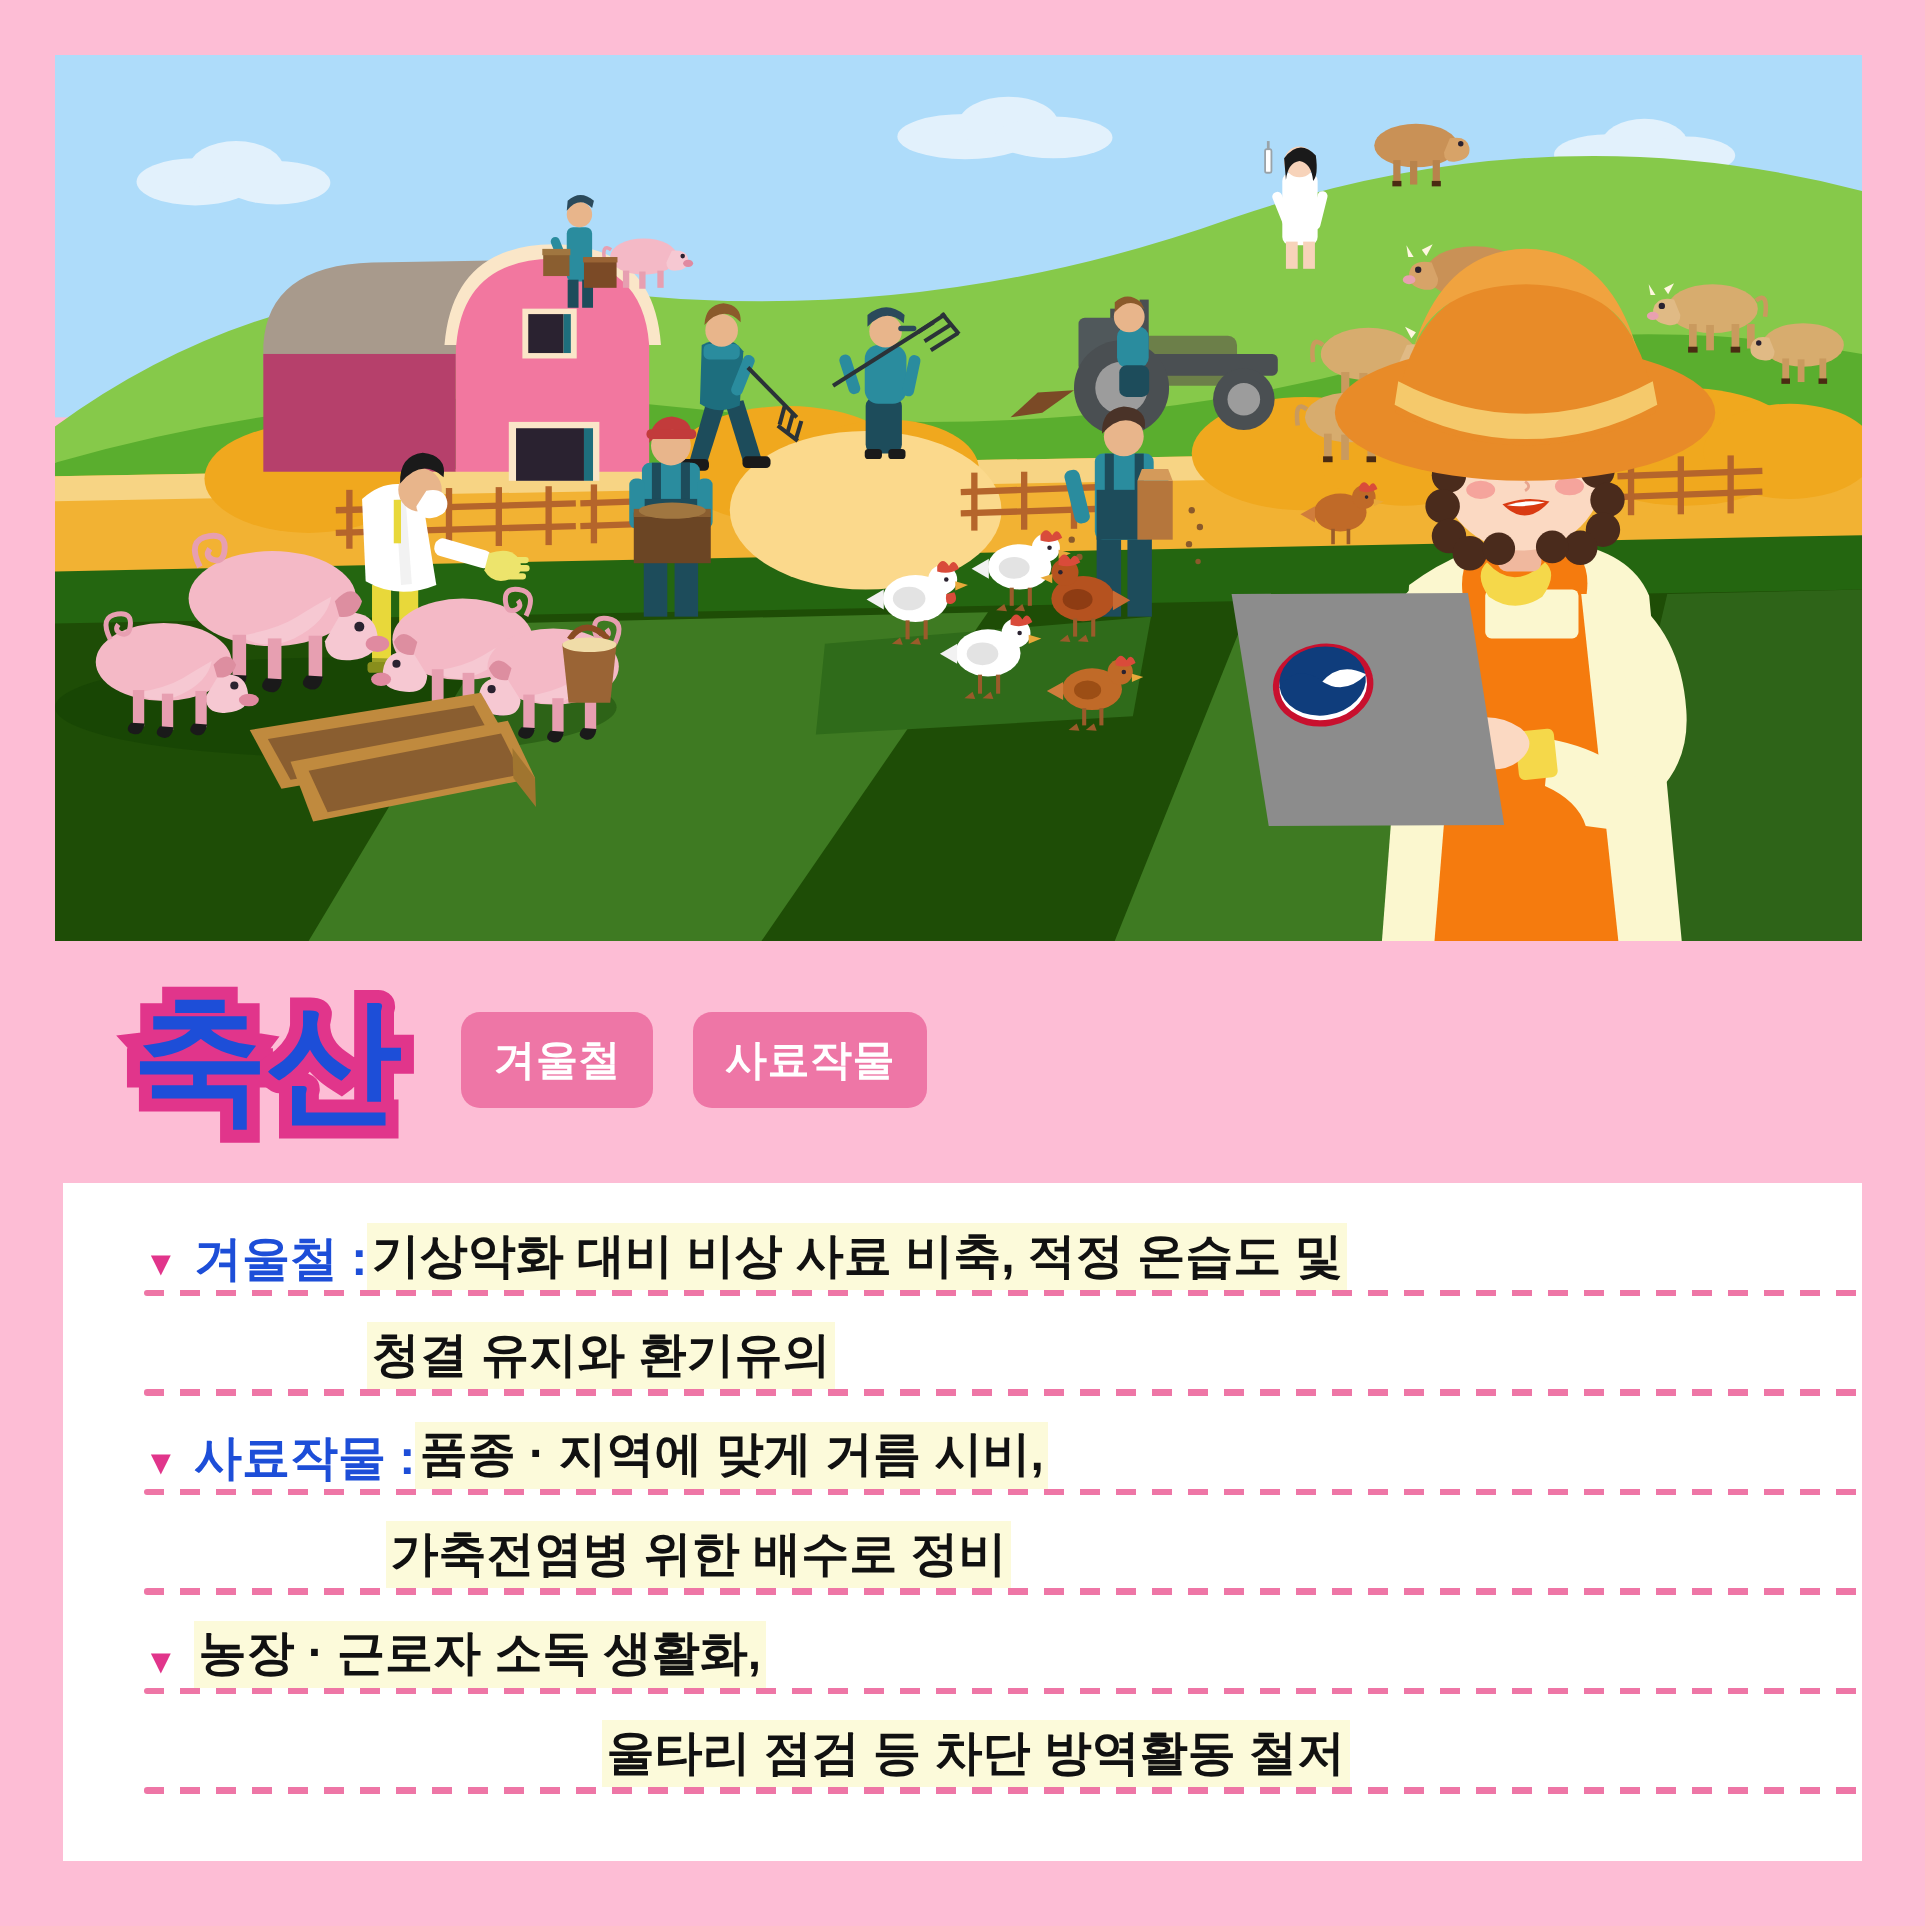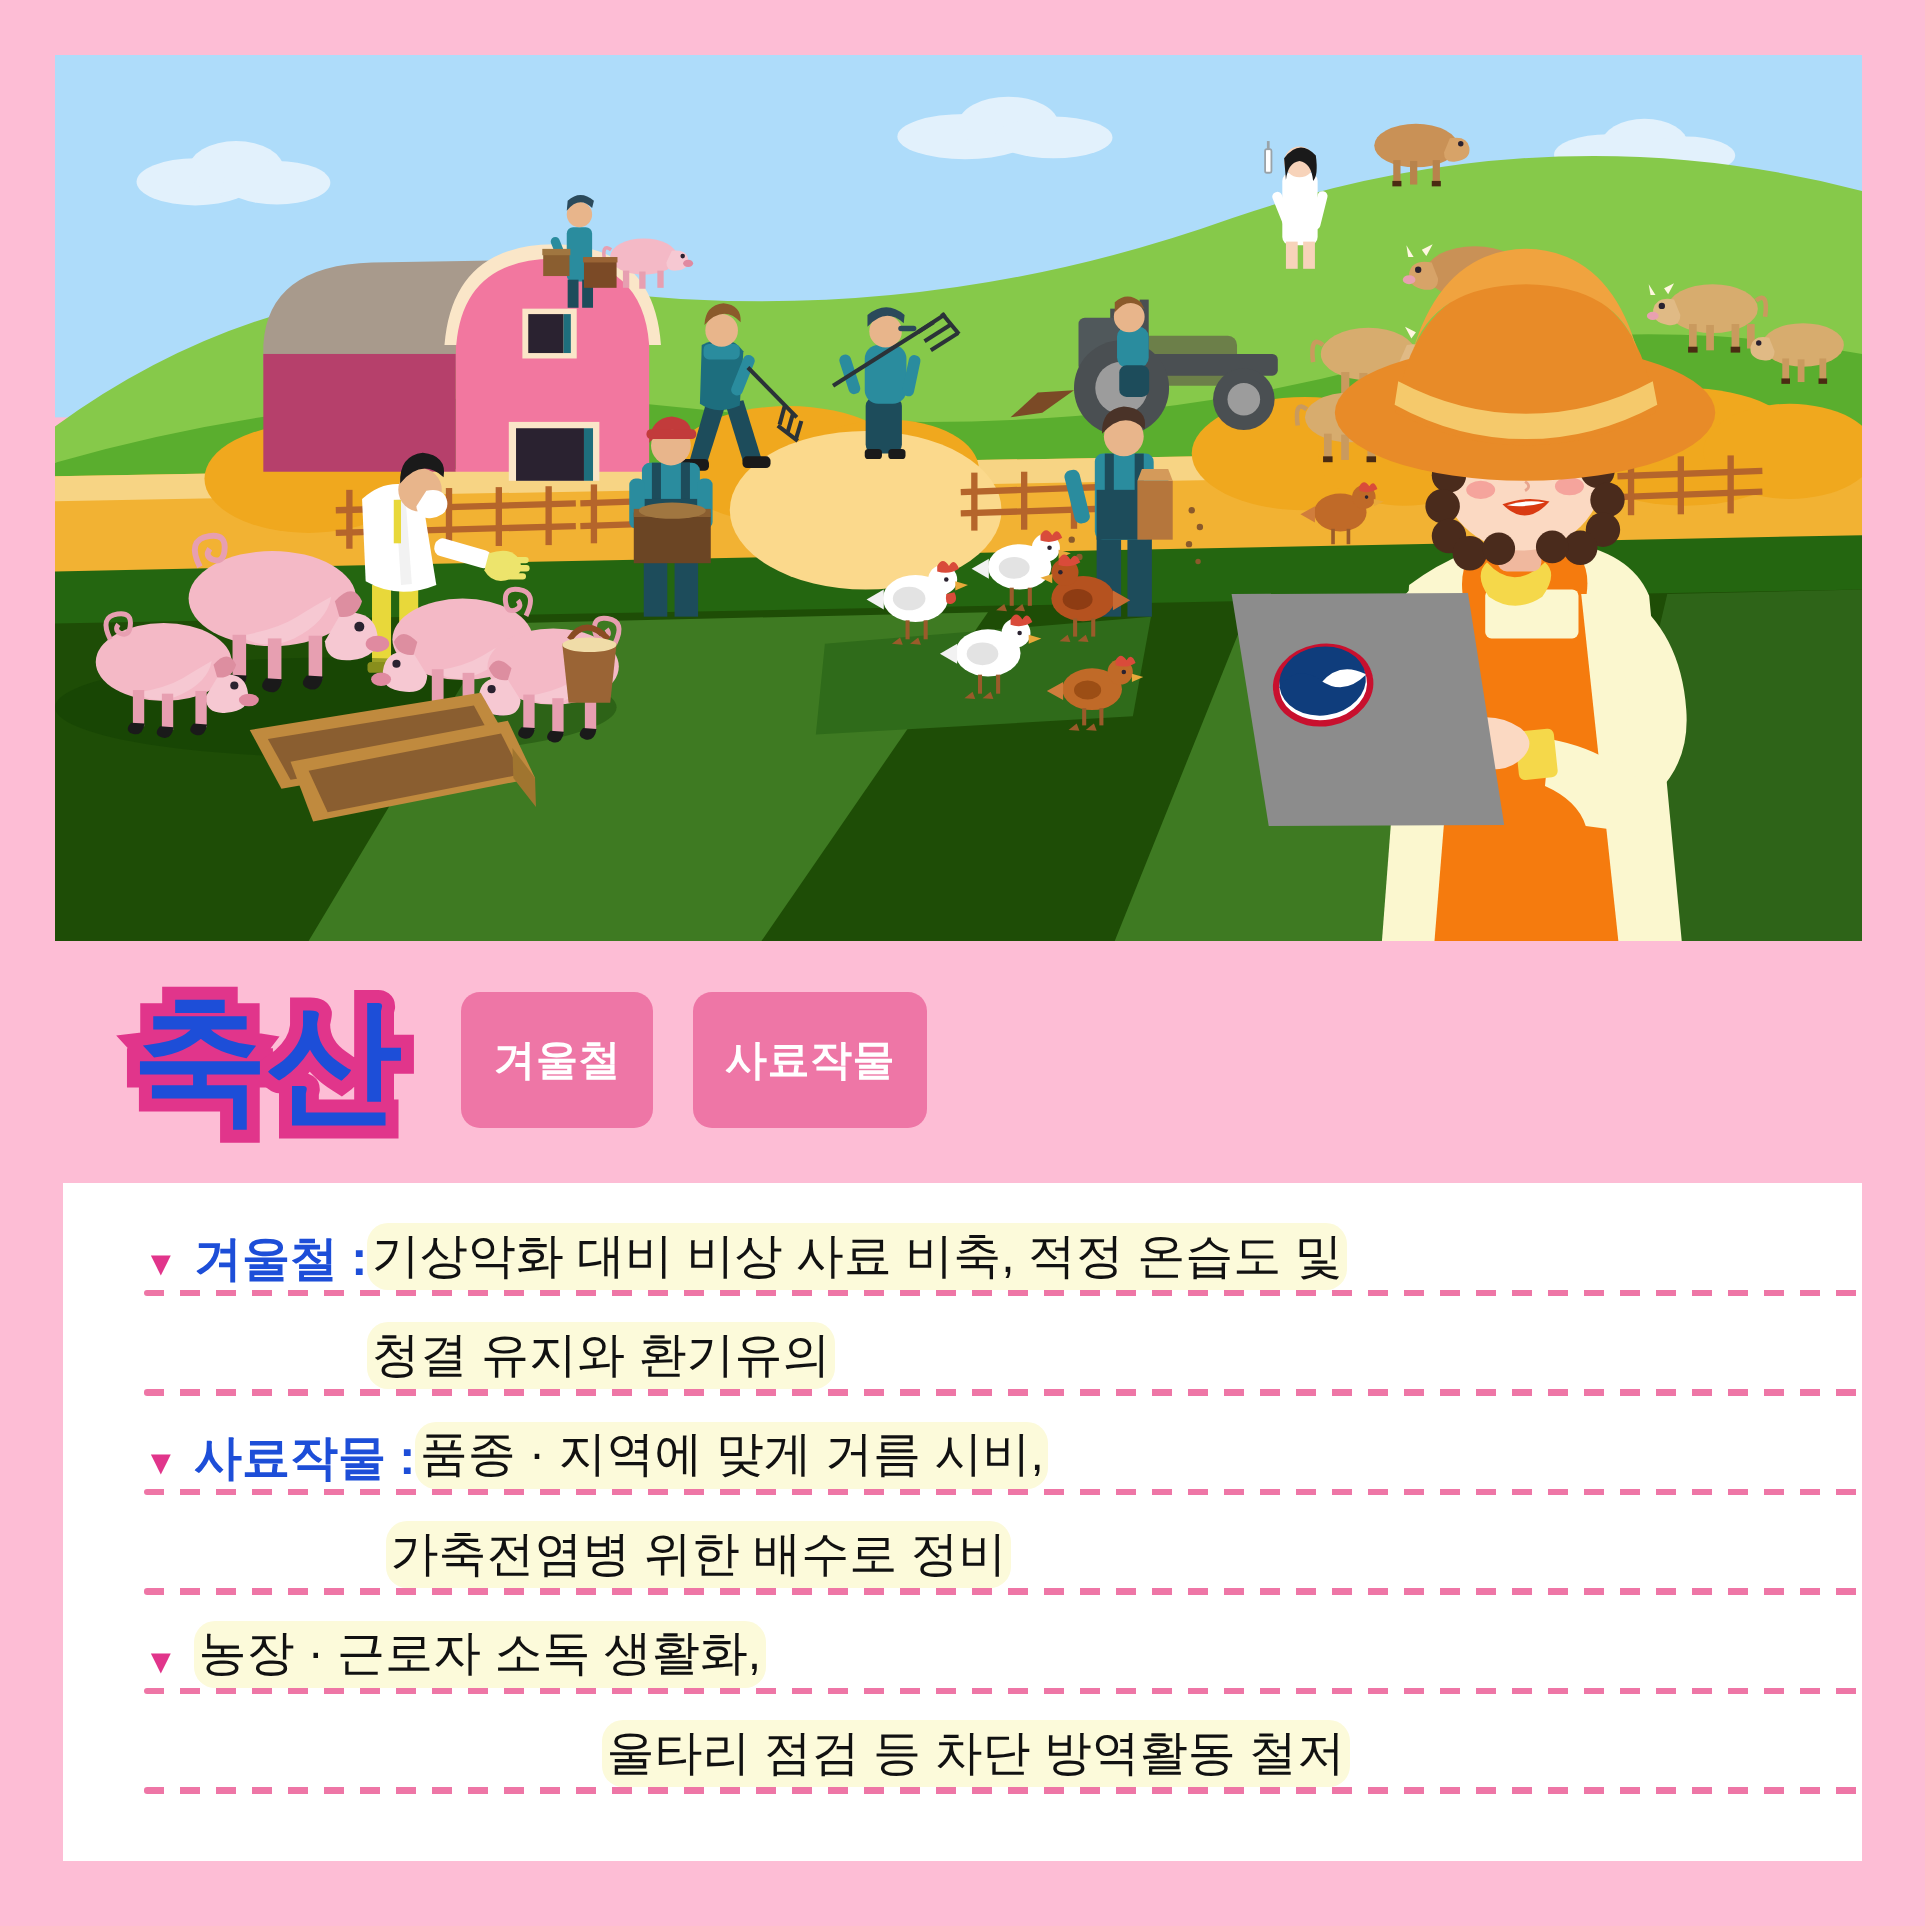--- a/index.html
+++ b/index.html
@@ -35,21 +35,21 @@
     white-space:nowrap;
   }
   .tag-pill {
     background:#EE76A6;
     border-radius:19px;
     color:#FFFFFF;
     font-size:42px;
     font-weight:bold;
     display:flex; align-items:center; justify-content:center;
     padding:0 32px;
-    height:136px;
+    height:96px;
     margin-right:40px;
     white-space:nowrap;
     letter-spacing:0.5px;
   }
 
   
   #content-card {
     position:absolute; left:63px; top:1183px;
     width:1799px; height:678px;
     background:#FFFFFF;
@@ -75,27 +75,26 @@
     font-size:48px;
     font-weight:bold;
     white-space:nowrap;
     line-height:1.1;
     flex:0 0 auto;
     margin-bottom:4.5px;
   }
   .body-text {
     color:#111111;
     font-size:48px;
-    font-weight:normal;
+    font-weight:bold;
     background:#FCFADA;
     line-height:1.25;
     padding:2.7px 4.5px 4.5px 4.5px;
     white-space:nowrap;
     flex:0 0 auto;
-    border-radius:21px;
   }
   .line-row.indent { padding-left:81px; }
   .dash-rule {
     height:6.3px;
     margin-left:81px;
     margin-right:0px;
     background-image:repeating-linear-gradient(to right,
         #EE76A6 0px, #EE76A6 20px, transparent 20px, transparent 36px);
     border-radius:3.2px;
   }

